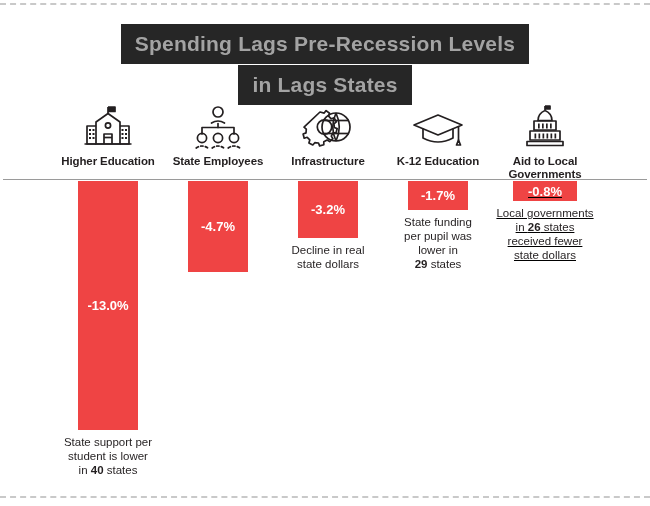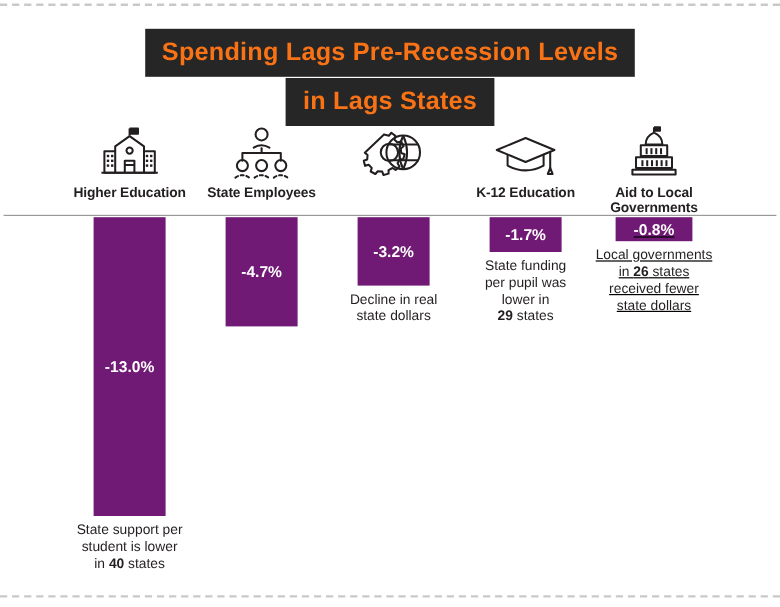--- a/index.html
+++ b/index.html
@@ -21,21 +21,21 @@
   .cut-bottom{top:496px;}
 
   
   .title-block{
     position:absolute;top:24px;left:0;width:650px;
     text-align:center;
   }
   .title-line{
     display:inline-block;
     background:#262626;
-    color:#f97316;
+    color:#a3a3a3;
     font-weight:bold;
     font-size:21px;
     letter-spacing:.2px;
     line-height:1.0;
     padding:9px 14px 10px 14px;
     white-space:nowrap;
   }
   .title-line.l1{margin-bottom:1px;}
 
   
@@ -80,21 +80,21 @@
   }
   .bw-1{left:40px;}
   .bw-2{left:150px;}
   .bw-3{left:260px;}
   .bw-4{left:370px;}
   .bw-5{left:472px;width:146px;text-decoration:underline;}
 
   .bar{
     width:60px;
     margin:0 auto;
-    background:#701a75;
+    background:#ef4444;
     color:#ffffff;
     font-weight:bold;
     font-size:13px;
     display:flex;
     align-items:center;
     justify-content:center;
   }
   .bar-5{width:64px;}
 
   .caption{
@@ -178,20 +178,21 @@
           <path d="M18 8 l4.2 1.1 1.9 -2.5 3.4 2.6 -0.9 3 2.6 2.6 3 -0.9 2.1 3.9 -2.3 2 0.3 3.7 2.9 1.1 -1.2 4.2 -3 0 -1.7 3.3 1.6 2.6 -3.2 2.9 -2.6 -1.6 -3.3 1.7 0 3 -4.2 1.2 -1.1 -2.9 -3.7 -0.3 -2 2.3 -3.9 -2.1 0.9 -3 -2.6 -2.6 -3 0.9 -1.1 -4.2 2.9 -1.1 0.3 -3.7 -2.3 -2 z"></path>
           <circle cx="22.5" cy="23" r="7.2"></circle>
           <circle cx="34" cy="23" r="14"></circle>
           <path d="M34 9 q-6.5 14 0 28"></path>
           <path d="M34 9 q6.5 14 0 28"></path>
           <path d="M21 16.5 h26"></path>
           <path d="M21 29.5 h26"></path>
         </g>
       </svg>
     </div>
+    <div class="cat-label">Infrastructure</div>
   </div>
 
   <div class="col col-4">
     <div class="icon">
       <svg width="58" height="46" viewBox="0 0 58 46">
         <g fill="none" stroke="#231f20" stroke-width="1.7" stroke-linejoin="round" stroke-linecap="round">
           <path d="M29 11 L53 21 29 31 5 21 Z"></path>
           <path d="M14 25 v9 q15 8 30 0 v-9"></path>
           <path d="M49.5 23 v13"></path>
           <path d="M49.5 36 l-2 5 h4 z"></path>

